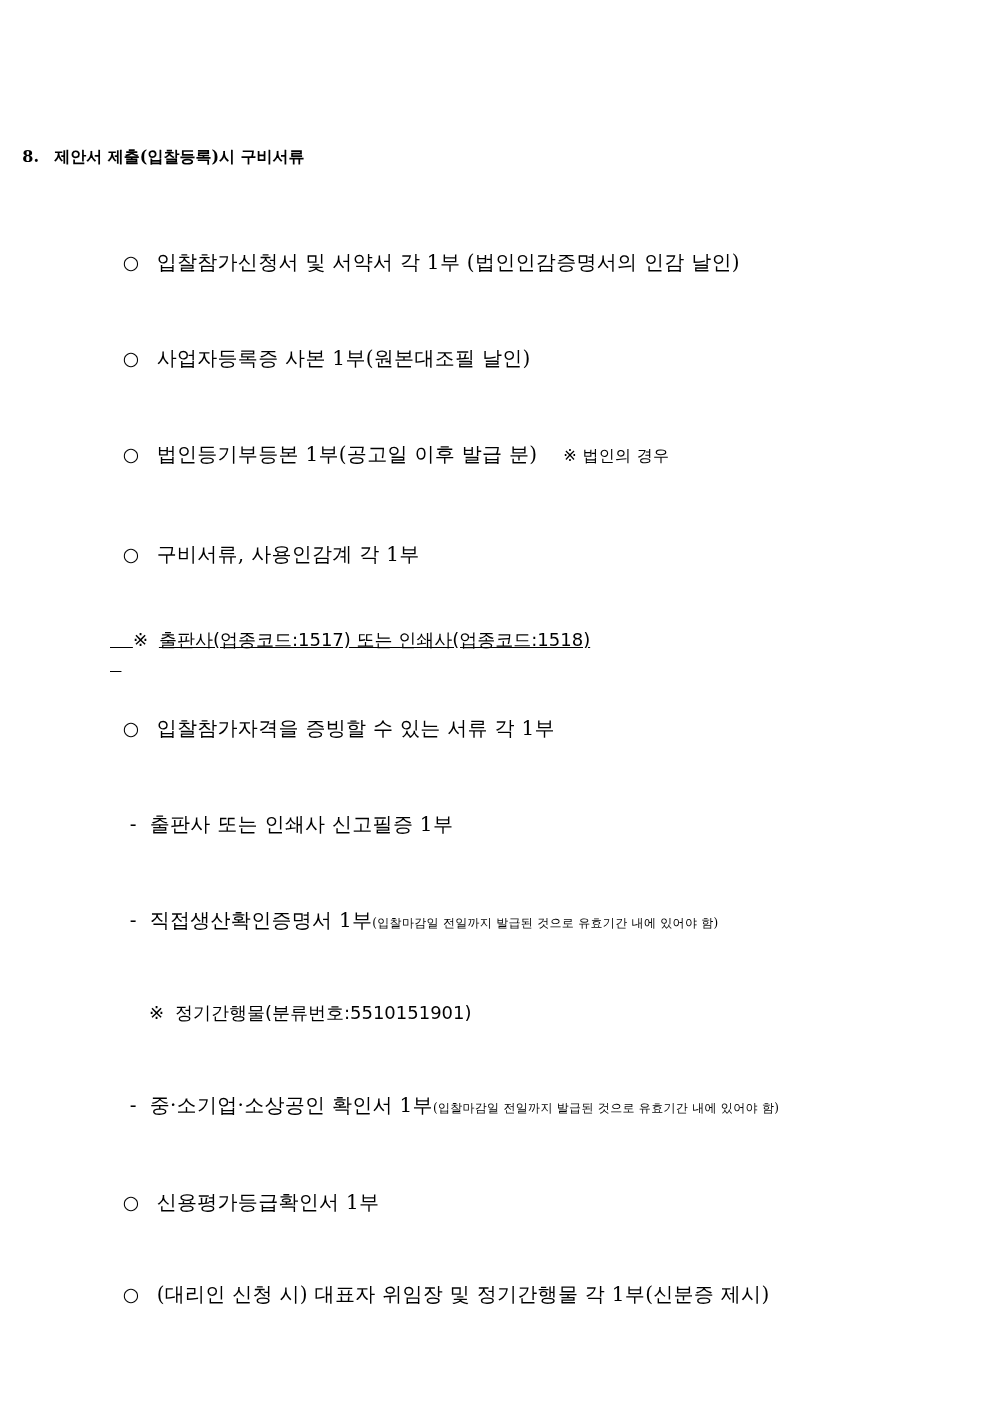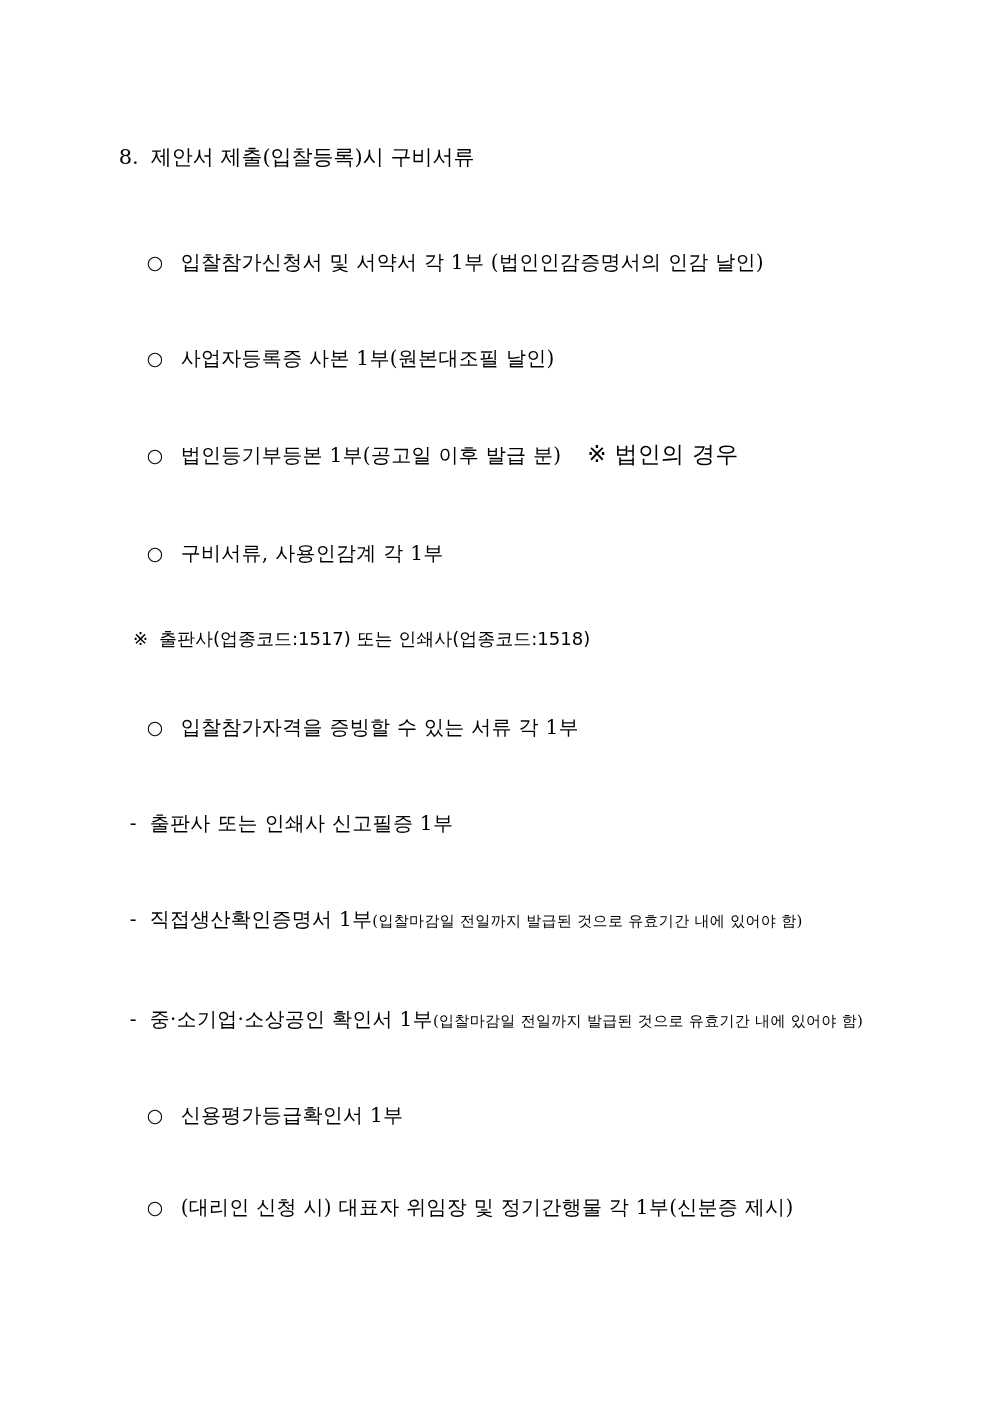--- a/index.html
+++ b/index.html
@@ -9,40 +9,40 @@
     background:#ffffff;
     color:#000000;
     font-family:"DejaVu Serif", serif;
     overflow:hidden;
   }
   .row{white-space:pre-wrap;}
   .row .m{display:inline-block;}
   .t{white-space:pre-wrap;}
 
   
-  .r-h{padding-left:92px;font-size:21px;line-height:30px;font-weight:400;}
+  .r-h{font-size:16px;line-height:30px;font-weight:700;}
   .r-h .m{width:32px;}
 
   
-  .r-c{padding-left:96px;font-size:20px;line-height:28px;letter-spacing:0.3px;margin-left:24px;}
+  .r-c{padding-left:96px;font-size:20px;line-height:28px;letter-spacing:0.3px;}
   .r-c .m{width:34px;font-size:19px;}
 
   
-  .r-n{padding-left:110px;font-size:18px;line-height:24px;font-family:"DejaVu Sans", sans-serif;}
+  .r-n{padding-left:110px;font-size:18px;line-height:24px;font-family:"DejaVu Sans", sans-serif;text-decoration:underline;}
   .r-n .m{width:26px;}
 
   
   .r-d{padding-left:103px;font-size:20px;line-height:28px;letter-spacing:0.3px;}
   .r-d .m{width:20px;}
 
   
   .r-nn{padding-left:126px;font-size:18px;line-height:24px;font-family:"DejaVu Sans", sans-serif;}
   .r-nn .m{width:26px;}
-  .small{font-size:15px;}
-  .gothic-inline{font-family:"DejaVu Sans", sans-serif;font-size:23px;margin-left:26px;}
+  .small{font-size:12px;}
+  .gothic-inline{font-family:"DejaVu Sans", sans-serif;font-size:16px;margin-left:26px;}
 </style>
 </head>
 <body>
 
 <div class="page">
 
   <div class="row r-h" style="margin-top:112px">
     <span class="m">8.</span><span class="t">제안서 제출(입찰등록)시 구비서류</span>
   </div>
 
@@ -72,20 +72,23 @@
   </div>
 
   <div class="row r-d" style="margin-top:12px">
     <span class="m">-</span><span class="t">출판사 또는 인쇄사 신고필증 1부</span>
   </div>
 
   <div class="row r-d" style="margin-top:12px">
     <span class="m">-</span><span class="t">직접생산확인증명서 1부</span><span class="t small">(입찰마감일 전일까지 발급된 것으로 유효기간 내에 있어야 함)</span>
   </div>
 
+  <div class="row r-nn" style="margin-top:12px">
+    <span class="m">※</span><span class="t">정기간행물(분류번호:5510151901)</span>
+  </div>
 
   <div class="row r-d" style="margin-top:14px">
     <span class="m">-</span><span class="t">중·소기업·소상공인 확인서 1부</span><span class="t small">(입찰마감일 전일까지 발급된 것으로 유효기간 내에 있어야 함)</span>
   </div>
 
   <div class="row r-c" style="margin-top:10px">
     <span class="m">○</span><span class="t">신용평가등급확인서 1부</span>
   </div>
 
   <div class="row r-c" style="margin-top:8px">

